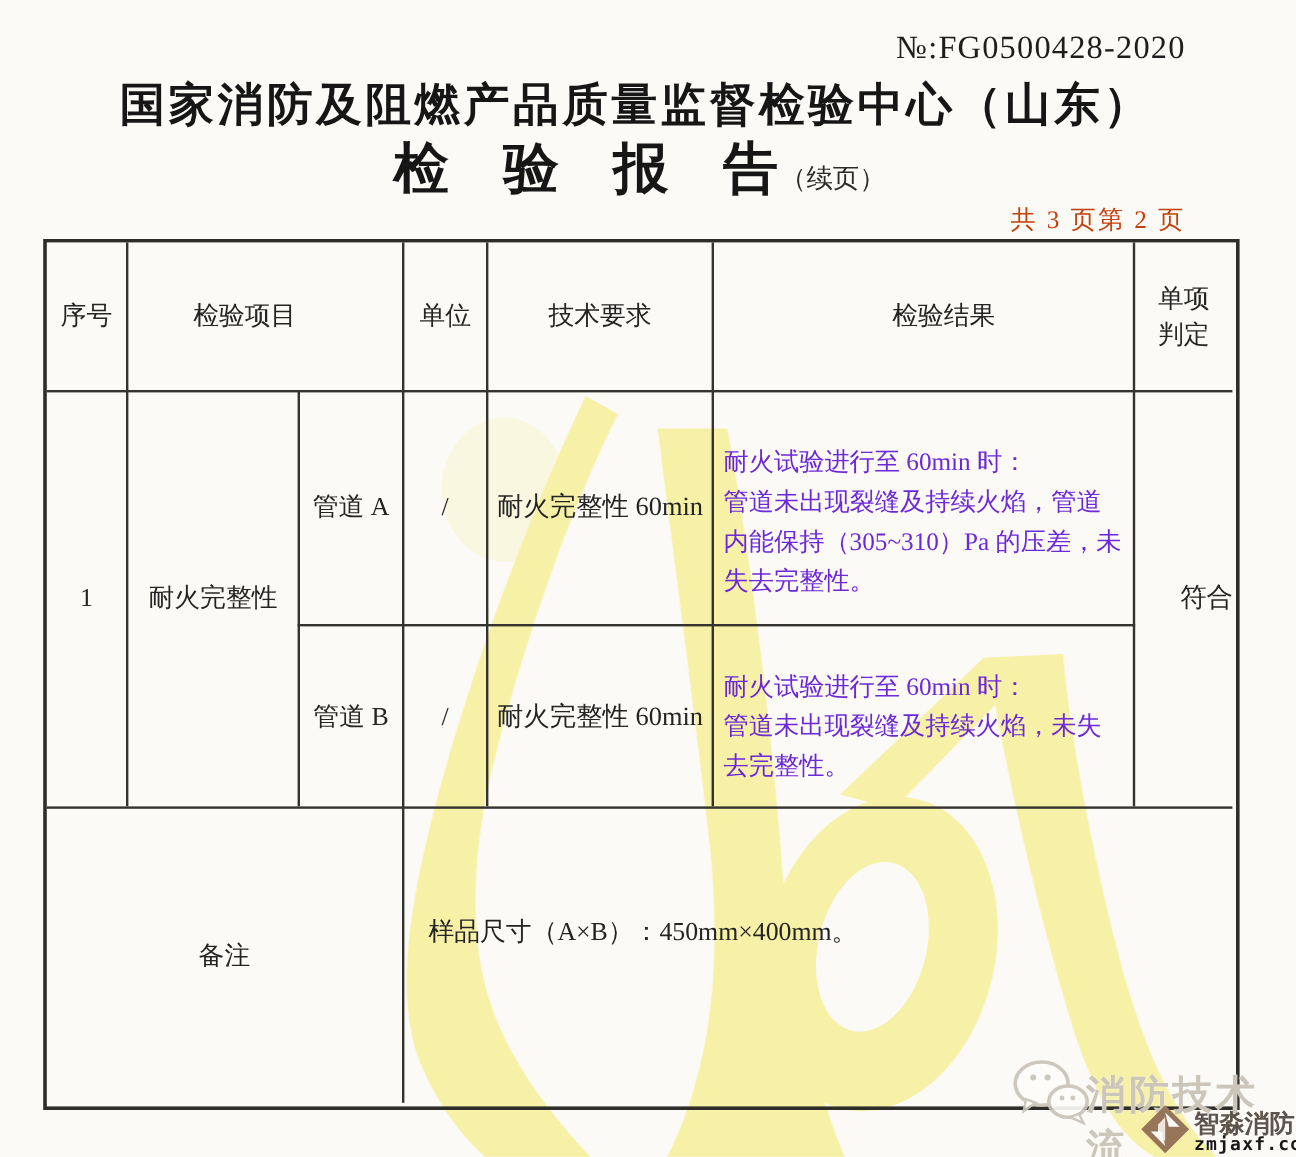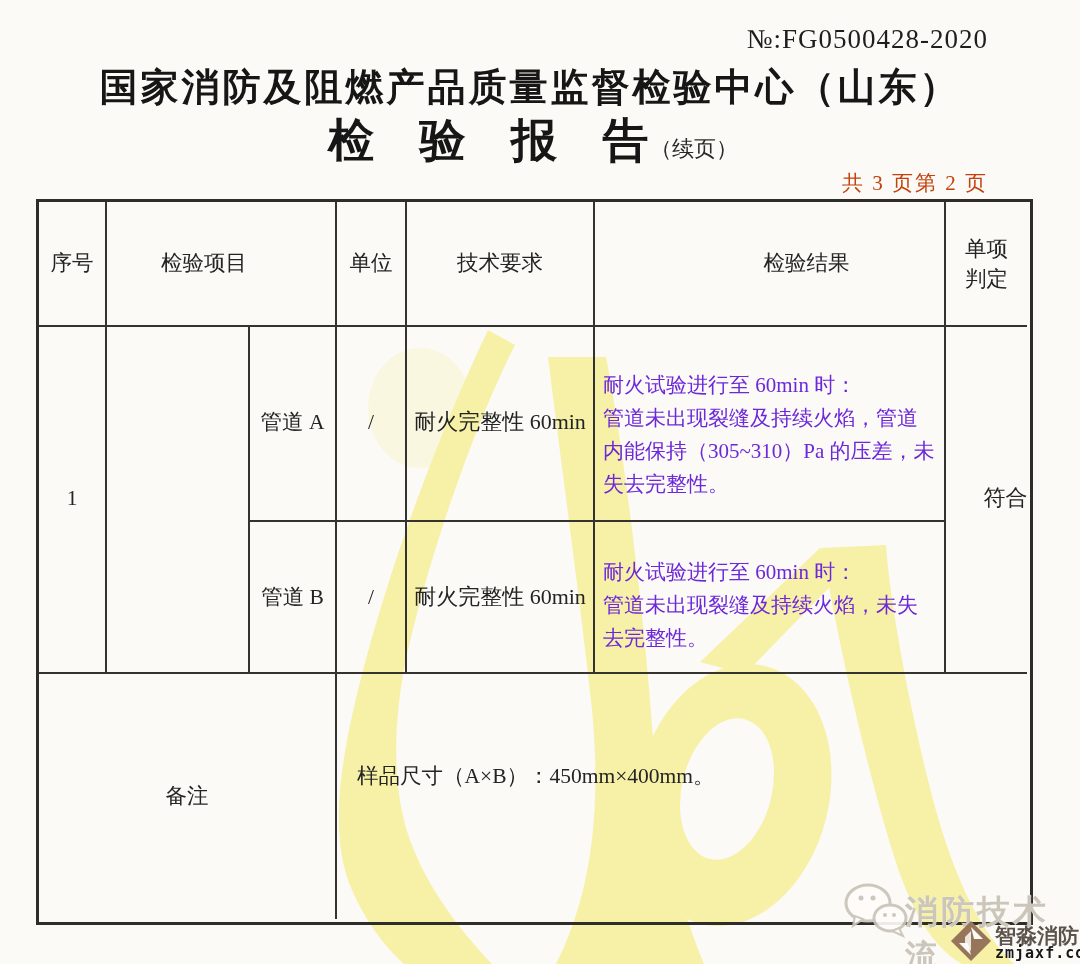--- a/index.html
+++ b/index.html
@@ -97,25 +97,26 @@
   <div class="tline" style="left:944px;top:202px;width:2px;height:470px;"></div>
 
   <div class="tline" style="left:39px;top:325px;width:988px;height:2px;"></div>
   <div class="tline" style="left:248px;top:520px;width:698px;height:2px;"></div>
   <div class="tline" style="left:39px;top:672px;width:988px;height:2px;"></div>
 
   <div class="cell" style="left:39px;top:202px;width:66px;height:123px;">序号</div>
   <div class="cell" style="left:90px;top:202px;width:228px;height:123px;">检验项目</div>
   <div class="cell" style="left:337px;top:202px;width:68px;height:123px;">单位</div>
   <div class="cell" style="left:407px;top:202px;width:186px;height:123px;border-radius:11px;">技术要求</div>
-  <div class="cell" style="left:595px;top:202px;width:383px;height:123px;padding-left:20px;">检验结果</div>
+  <div class="cell" style="left:595px;top:202px;width:383px;height:123px;">检验结果</div>
   <div class="cell pre" style="left:946px;top:202px;width:81px;height:123px;line-height:30px;">单项
 判定</div>
 
   <div class="cell" style="left:39px;top:325px;width:66px;height:347px;">1</div>
+  <div class="cell" style="left:107px;top:325px;width:141px;height:347px;">耐火完整性</div>
   <div class="cell" style="left:946px;top:325px;width:81px;height:347px;font-size:22px;margin-left:19px;">符合</div>
 
   <div class="cell" style="left:250px;top:325px;width:85px;height:195px;">管道 A</div>
   <div class="cell" style="left:337px;top:325px;width:68px;height:195px;">/</div>
   <div class="cell" style="left:407px;top:325px;width:186px;height:195px;font-size:22px;">耐火完整性 60min</div>
   <div class="result-cell" style="left:603px;top:369px;width:338px;">耐火试验进行至 60min 时：
 管道未出现裂缝及持续火焰，管道
 内能保持（305~310）Pa 的压差，未
 失去完整性。</div>
 

